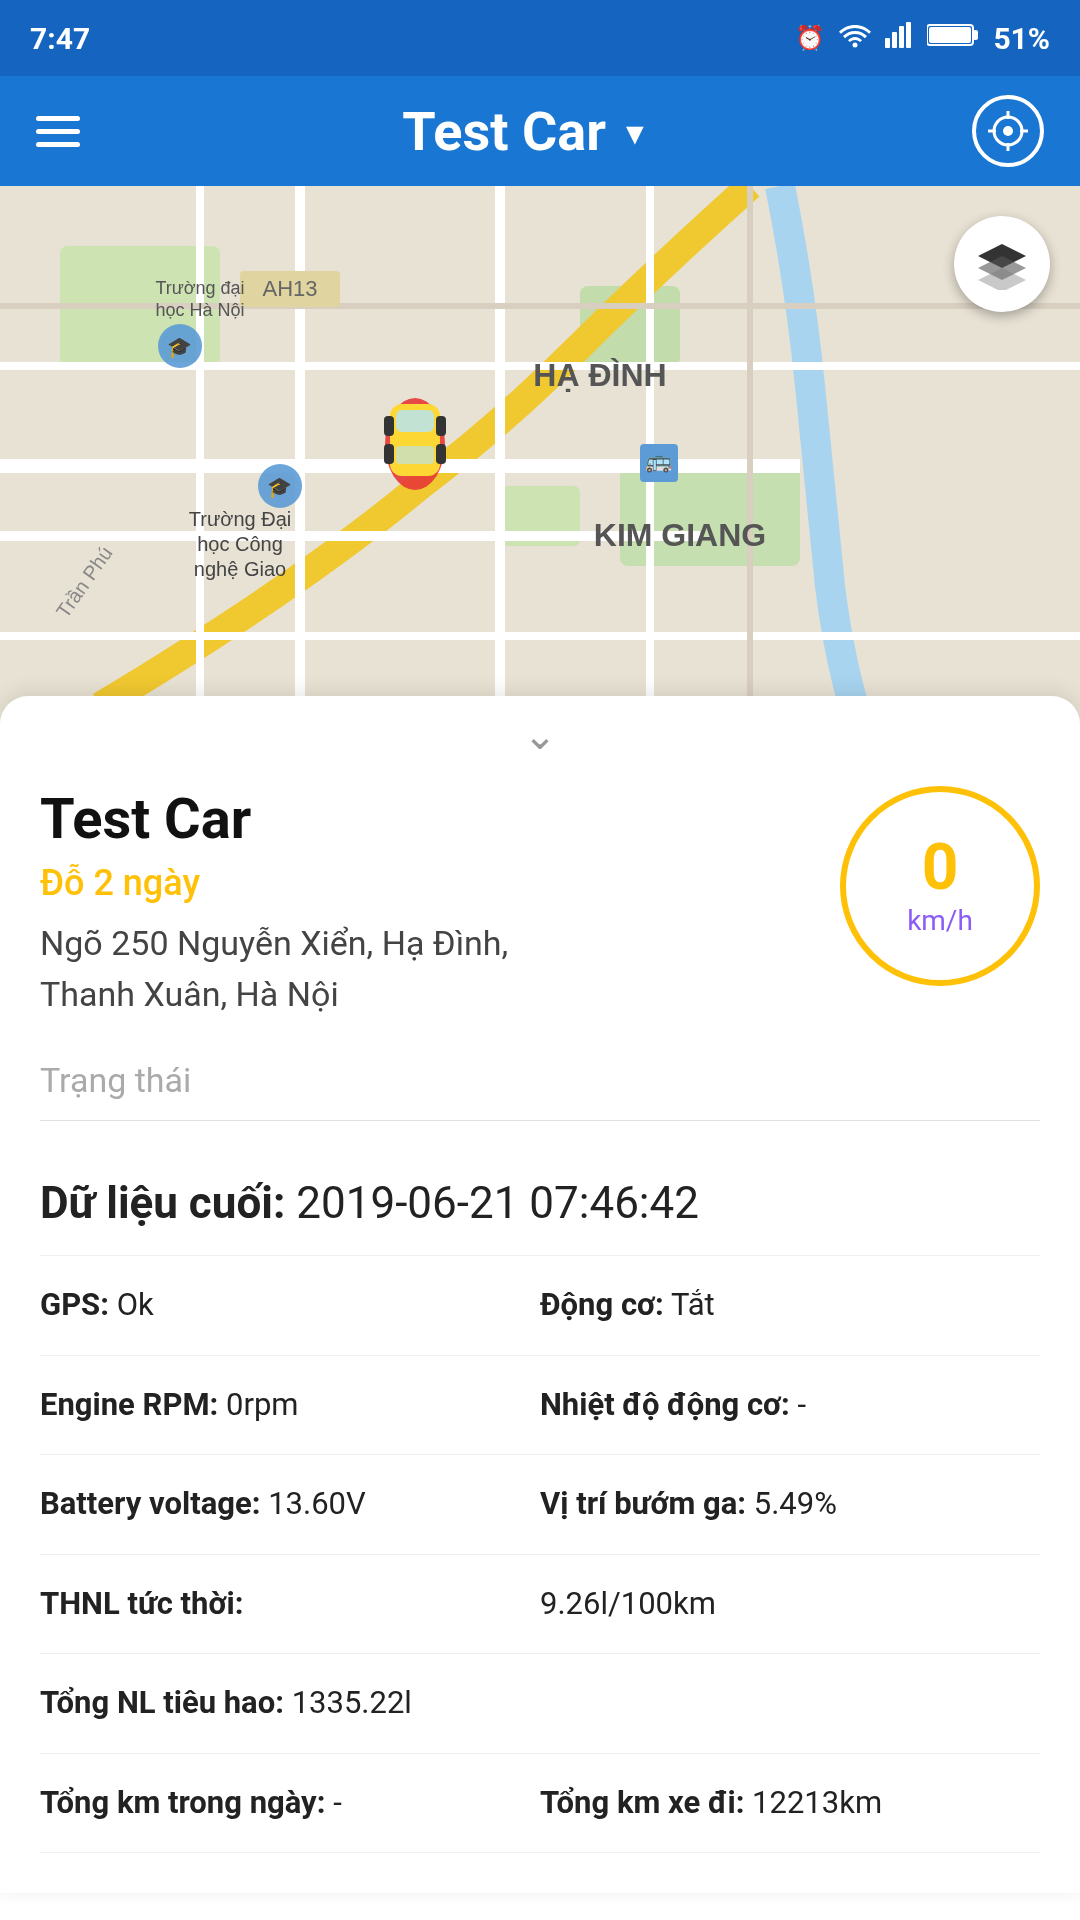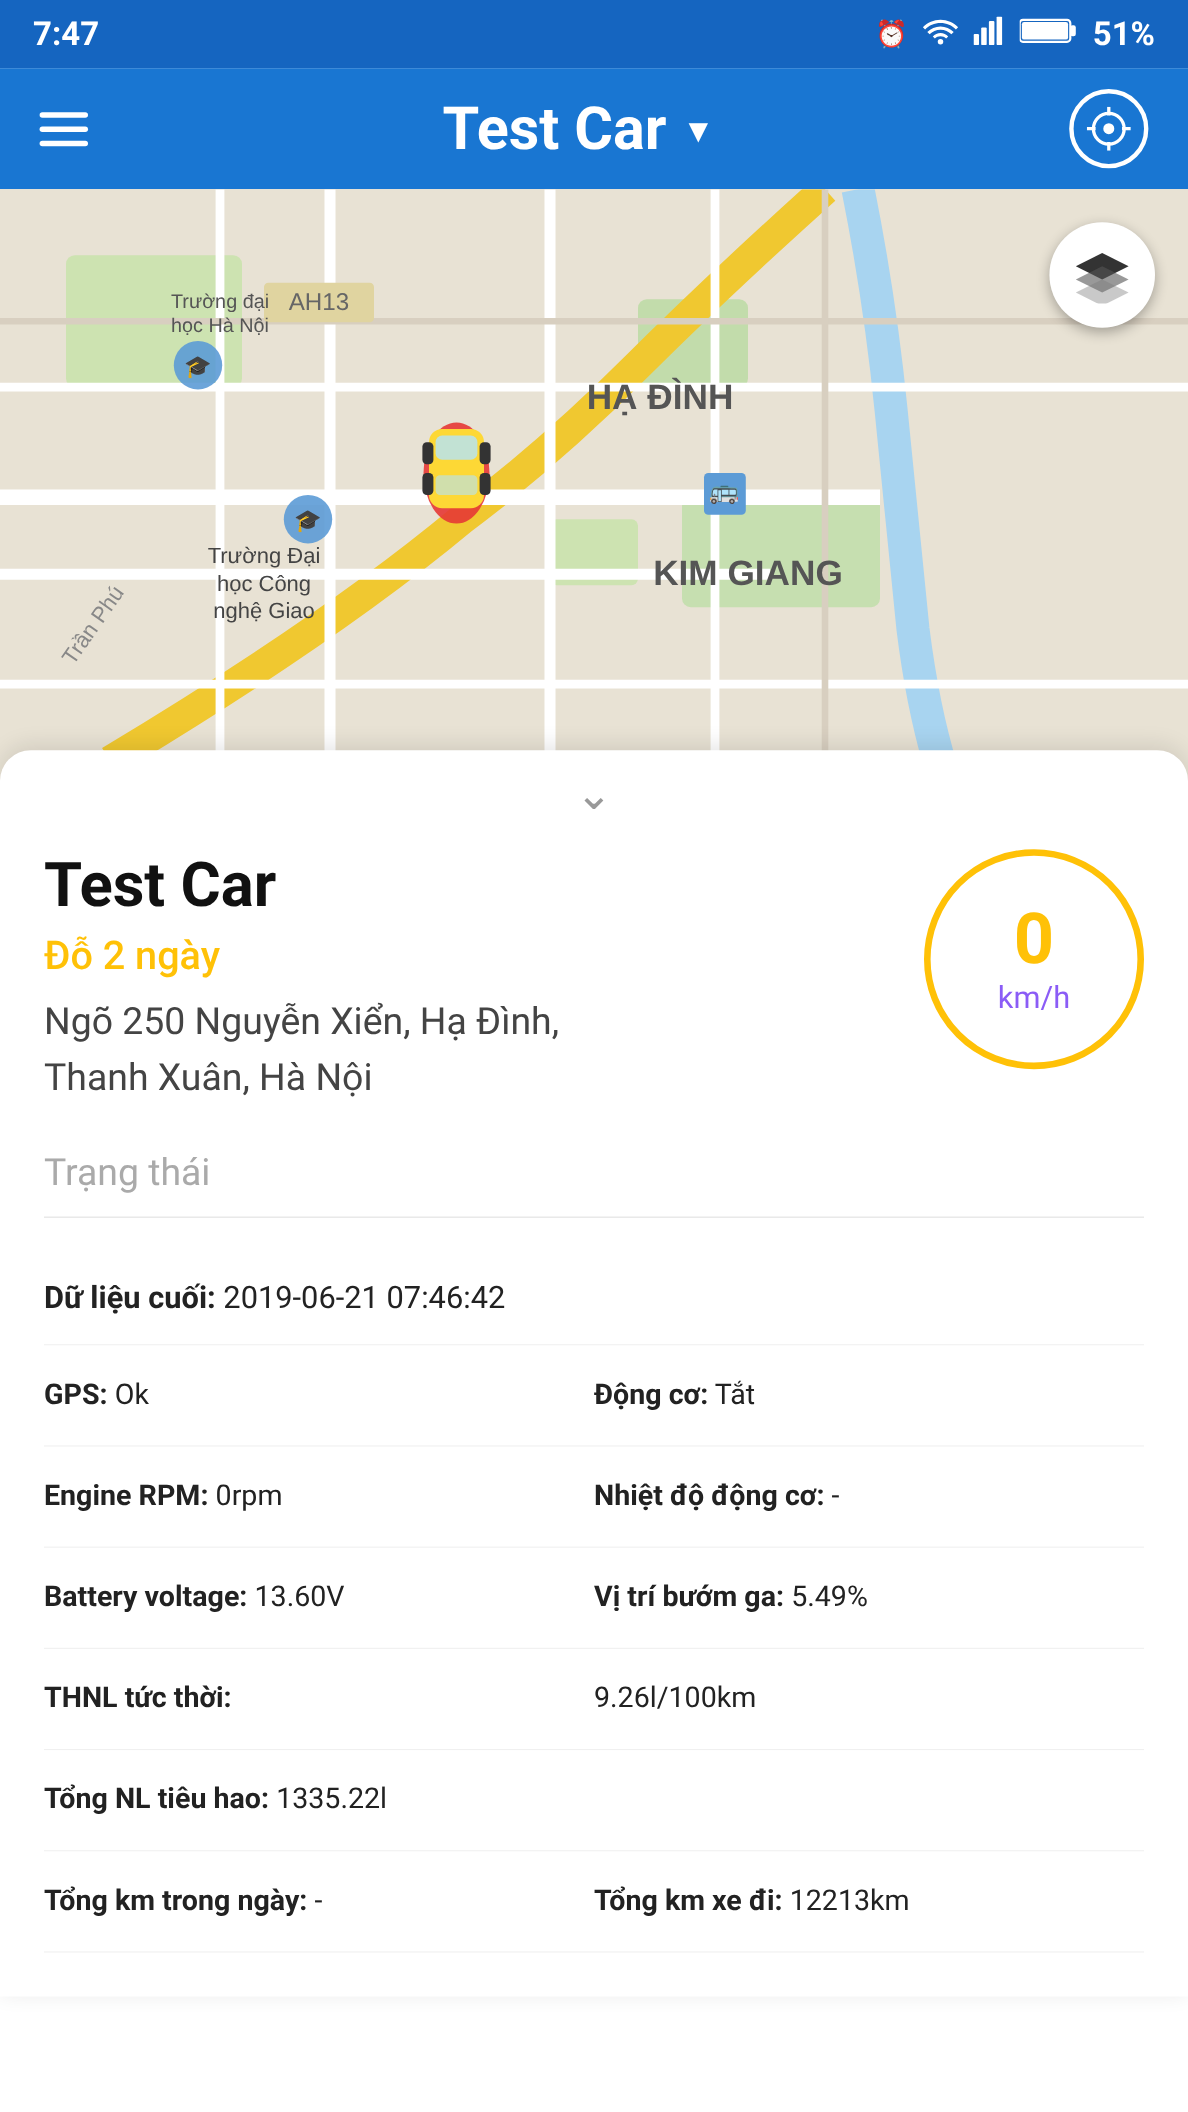--- a/index.html
+++ b/index.html
@@ -8,21 +8,21 @@
       width: 1080px;
       min-height: 1920px;
       font-family: 'Roboto', Arial, sans-serif;
       background: #fff;
       overflow-x: hidden;
     }
 
     
     .status-bar {
       background: #1565C0;
-      height: 62px;
+      height: 76px;
       display: flex;
       align-items: center;
       justify-content: space-between;
       padding: 0 30px;
       color: #fff;
       font-size: 28px;
       font-weight: 500;
     }
     .status-left { font-size: 30px; font-weight: bold; }
     .status-right {
@@ -205,33 +205,33 @@
 
     
     .data-grid {
       display: flex;
       flex-direction: column;
       gap: 0;
     }
     .data-row-full {
       padding: 26px 0;
       border-bottom: 1px solid #f0f0f0;
-      font-size: 28px;
+      font-size: 44px;
       color: #222;
     }
     .data-row-full strong { font-weight: 700; }
 
     .data-row-half {
       display: flex;
       padding: 26px 0;
       border-bottom: 1px solid #f0f0f0;
     }
     .data-cell {
       flex: 1;
-      font-size: 26px;
+      font-size: 31px;
       color: #222;
       line-height: 1.5;
     }
     .data-cell strong { font-weight: 700; }
   </style>
 </head>
 <body>
 
 <div class="status-bar">
   <span class="status-left">7:47</span>

